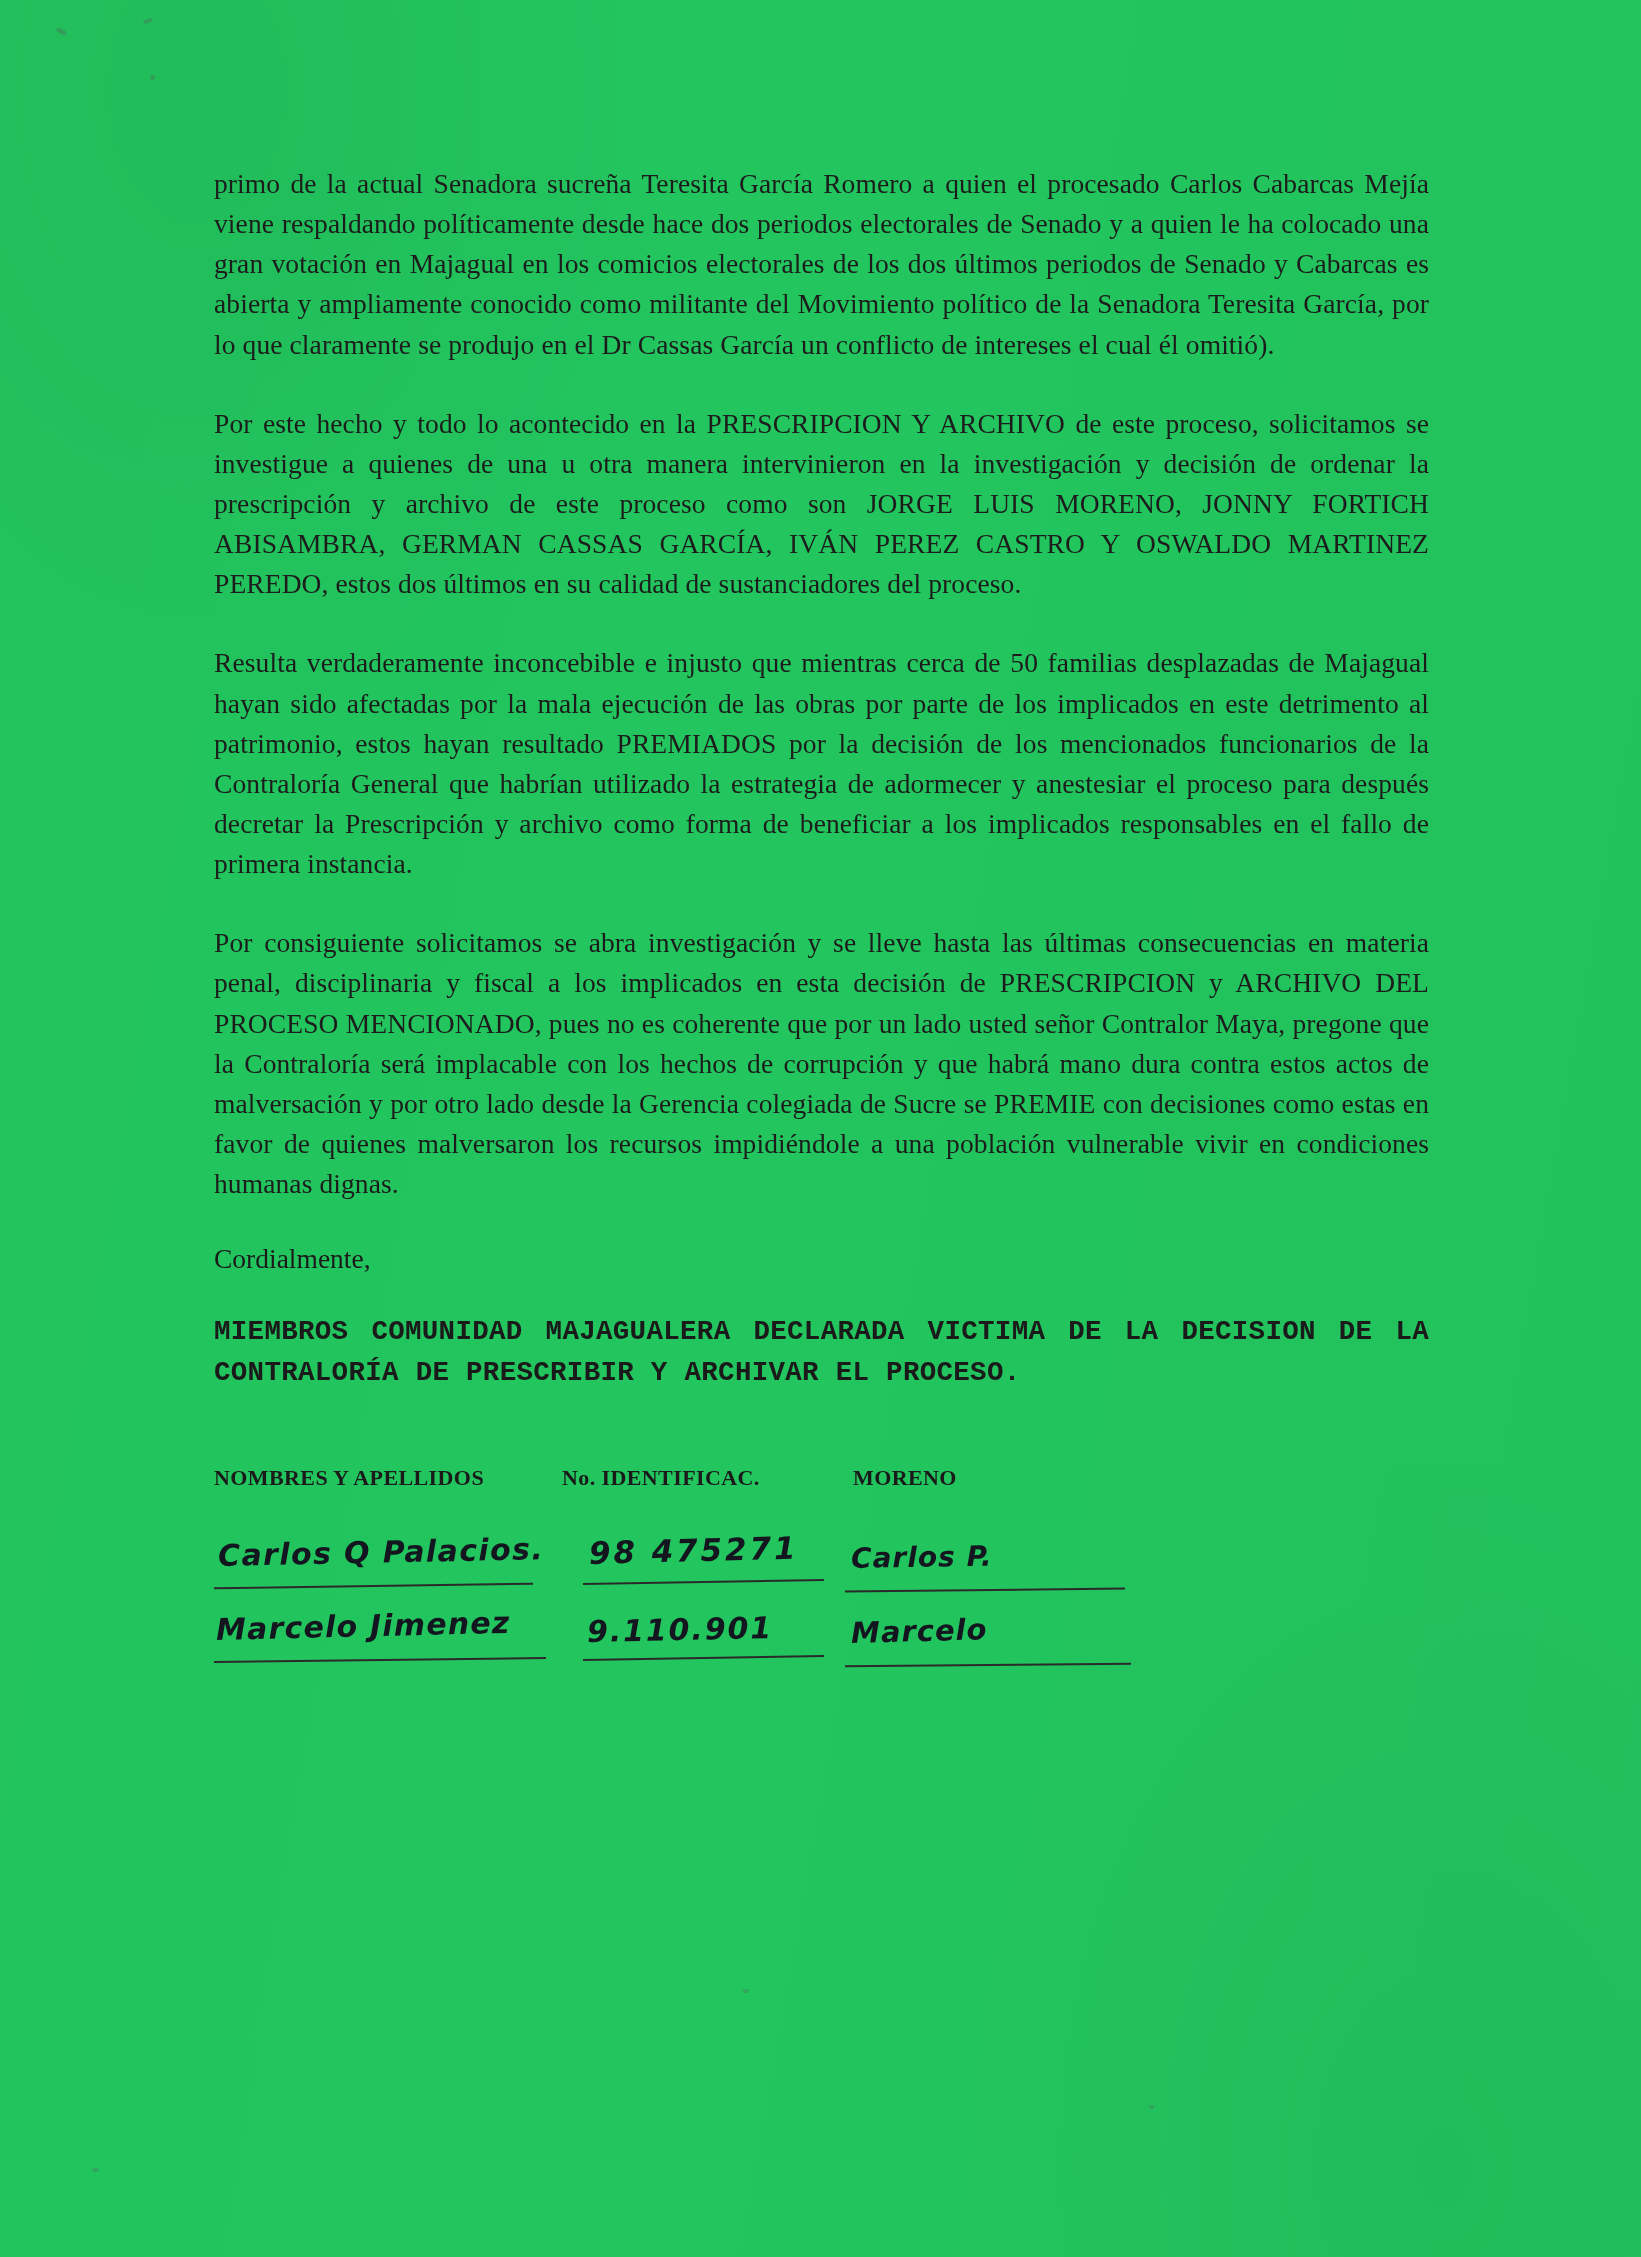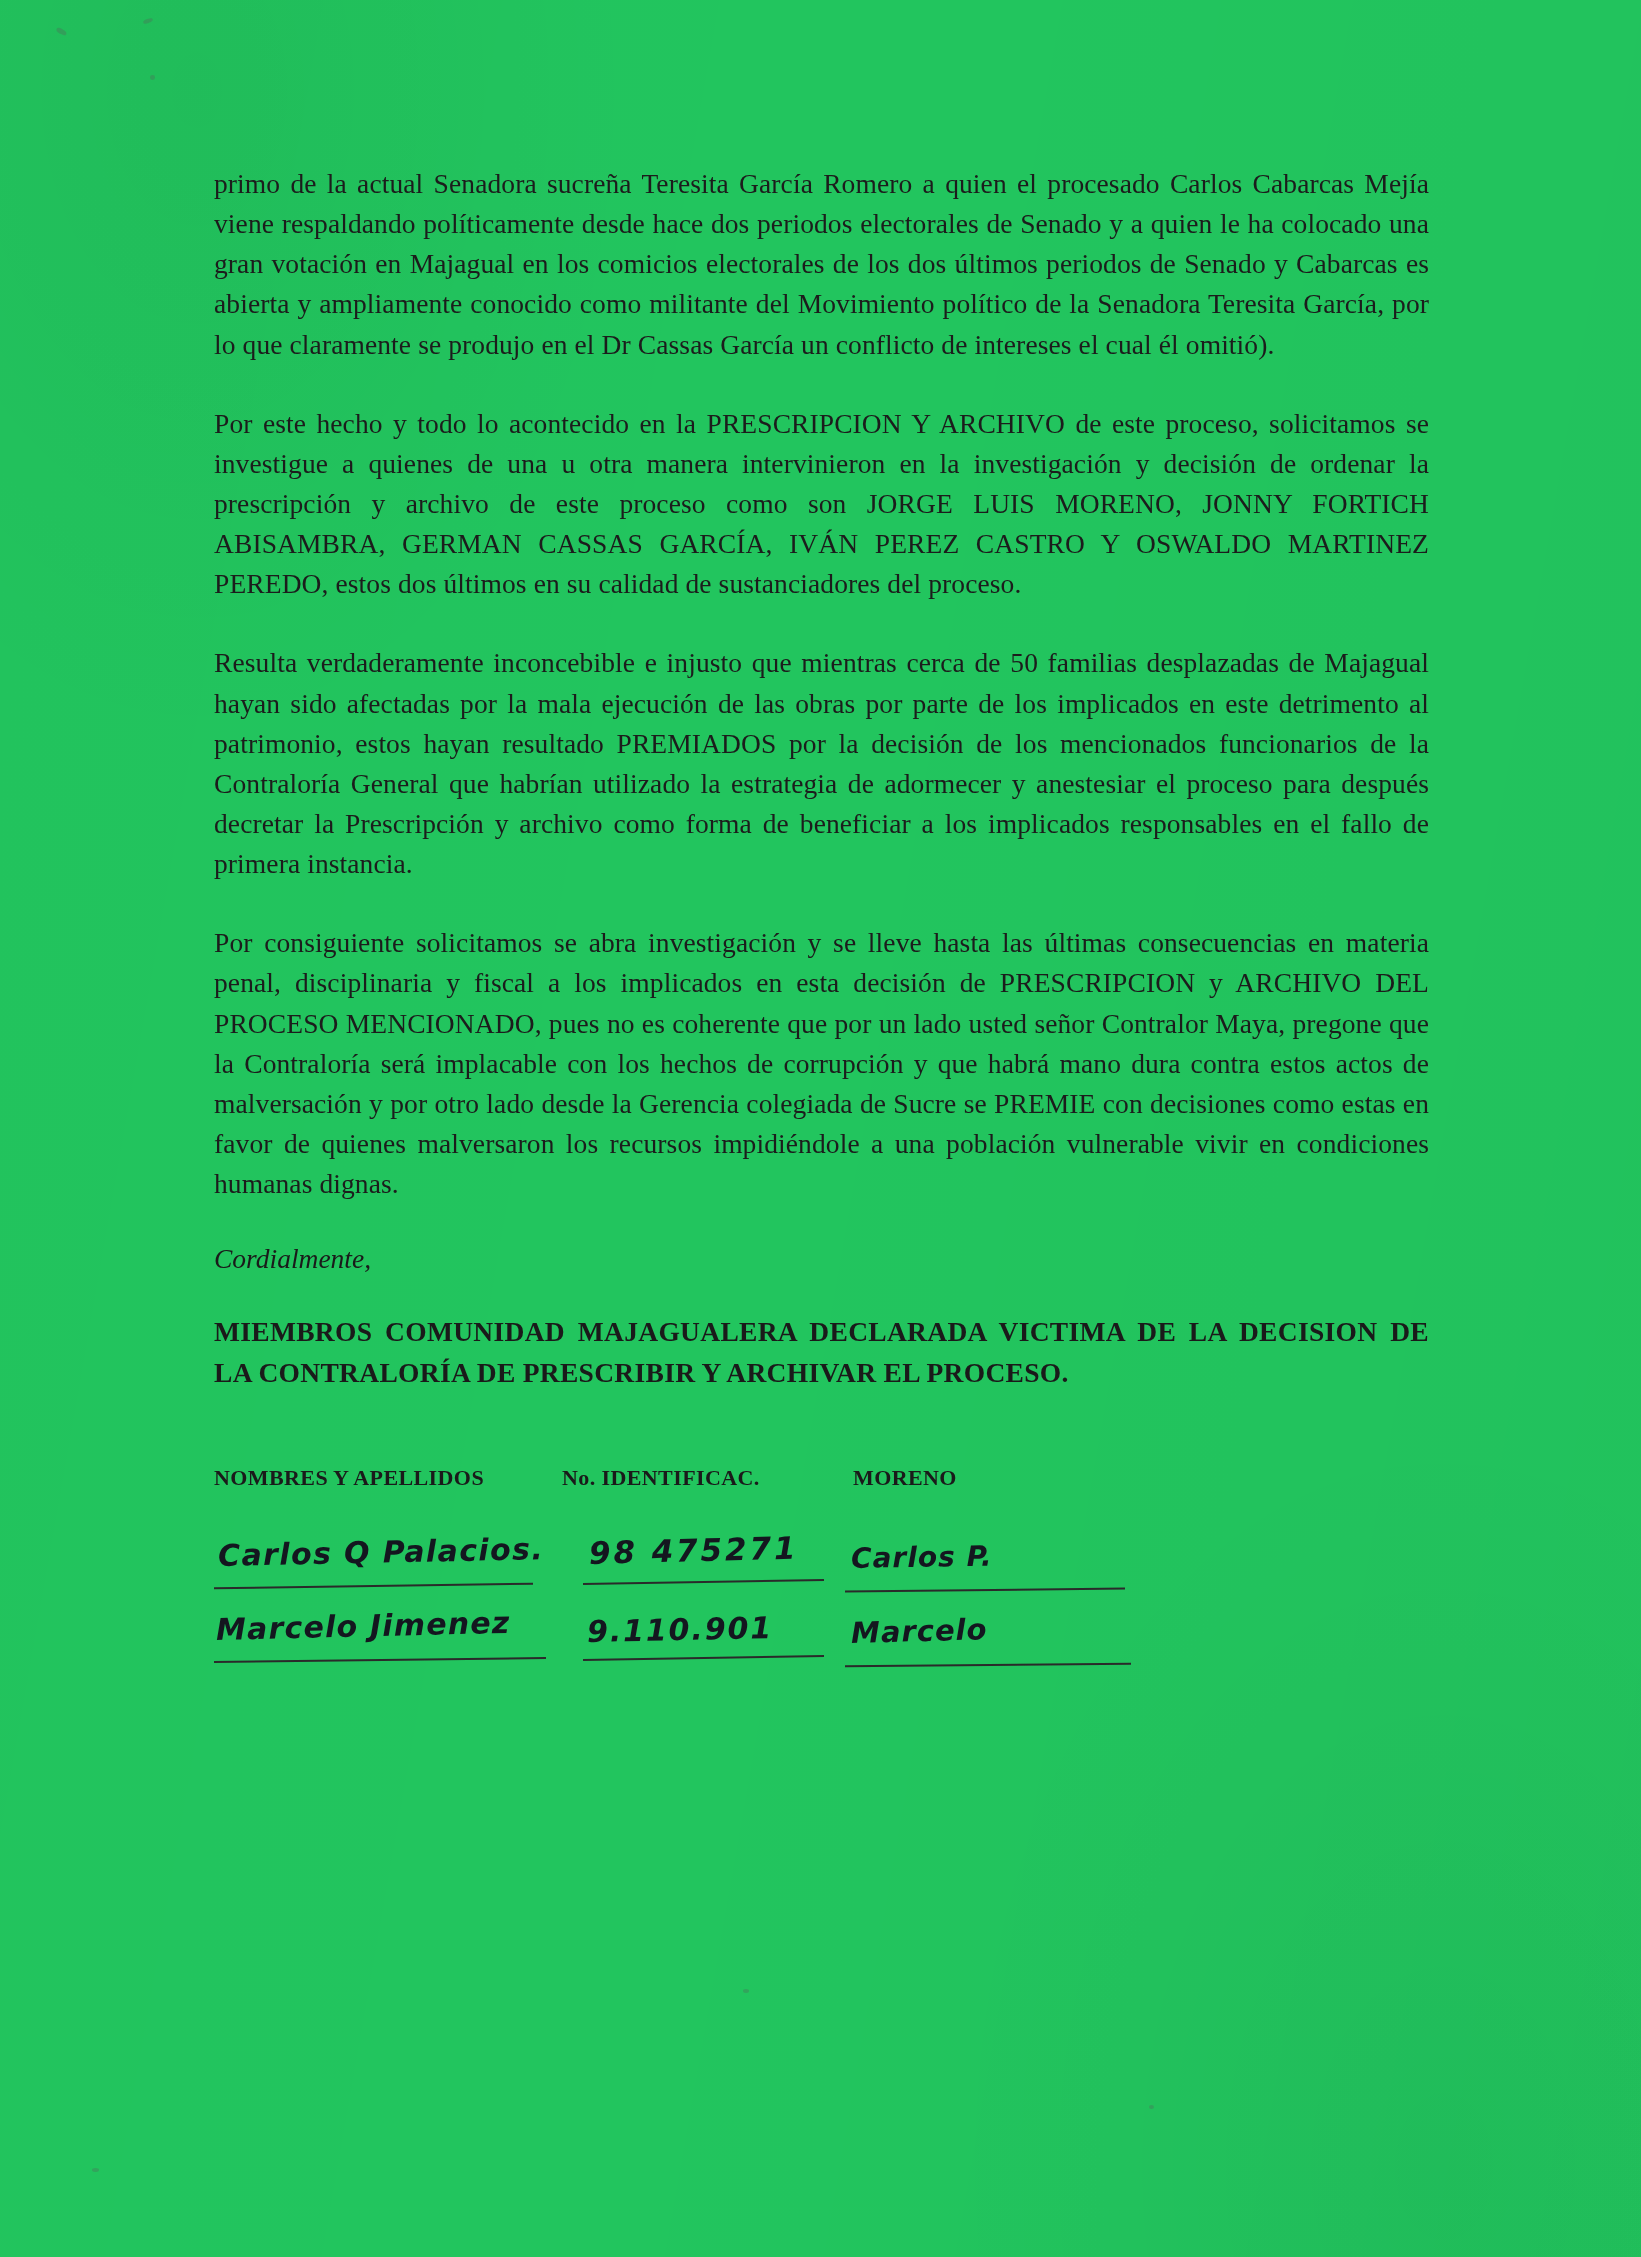--- a/index.html
+++ b/index.html
@@ -56,26 +56,26 @@
   }
   p.para:last-child { margin-bottom: 0; }
 
   .sig-block {
     margin-top: 11px;
     font-weight: bold;
     font-size: 27.5px;
     line-height: 1.48;
     text-align: justify;
     letter-spacing: 0.3px;
+    font-family: Liberation Mono, monospace;
   }
 
   .cordial {
     margin: 0 0 37px 0;
     font-size: 27.5px;
-    font-style: italic;
   }
 
   .esperamos { margin-bottom: 39px; }
 
   .table-head {
     margin-top: 71px;
     position: relative;
     height: 39px;
     font-weight: bold;
     font-size: 22px;

